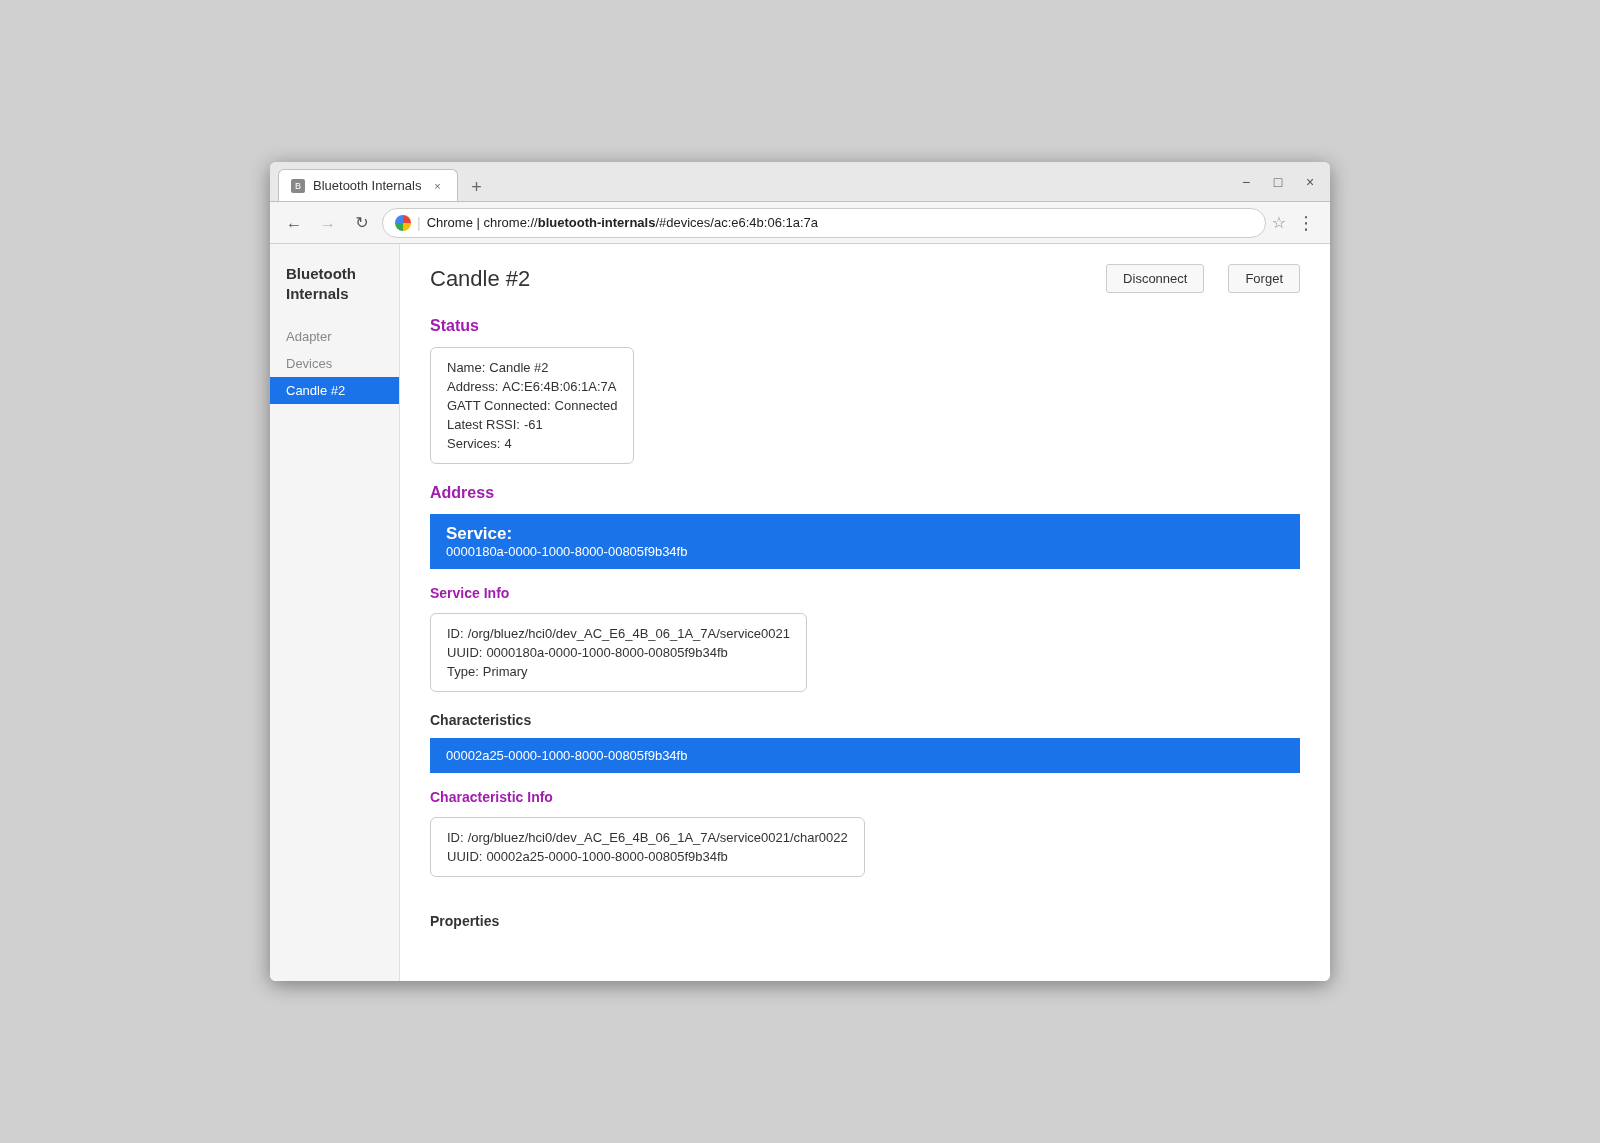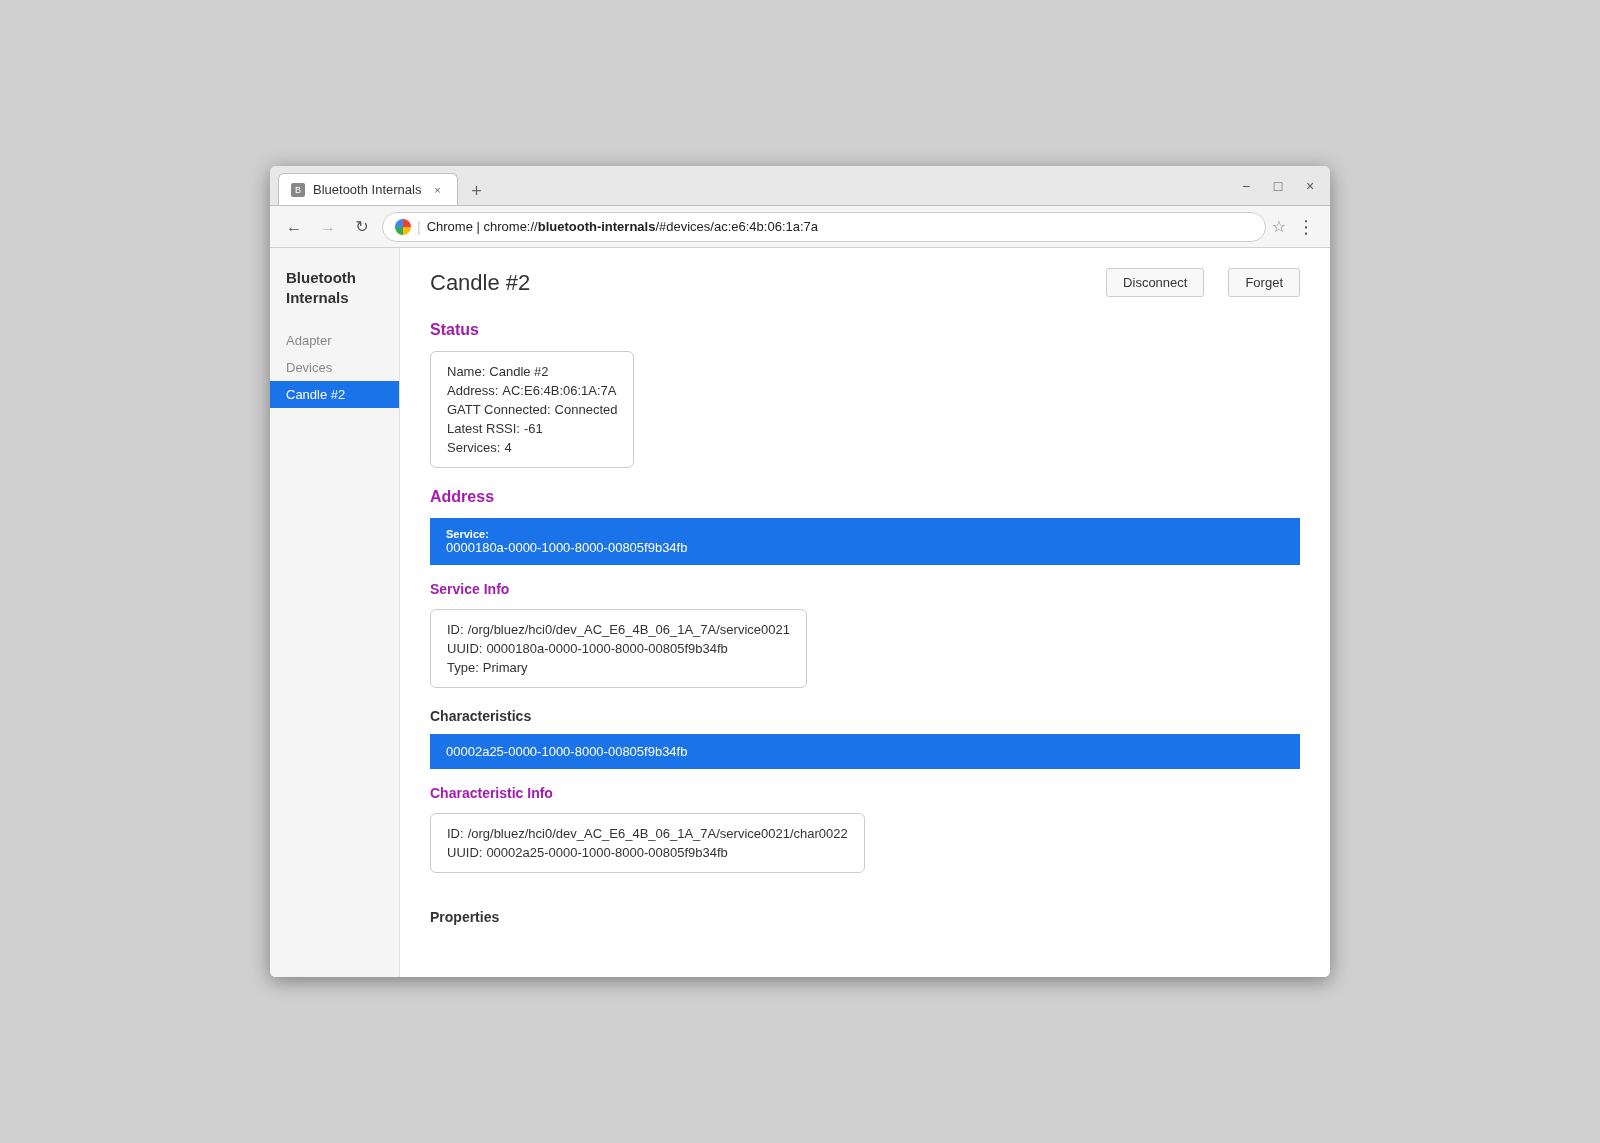--- a/index.html
+++ b/index.html
@@ -250,21 +250,21 @@
     .info-value { color: #333; }
     
     .service-bar {
       background: #1a73e8;
       color: white;
       padding: 10px 16px;
       margin-bottom: 0;
       border-radius: 0;
     }
     .service-bar-label {
-      font-size: 11px;
+      font-size: 17px;
       font-weight: bold;
     }
     .service-bar-uuid {
       font-size: 13px;
     }
     .service-info-section {
       padding: 16px 0;
     }
     .characteristics-title {
       font-size: 14px;

